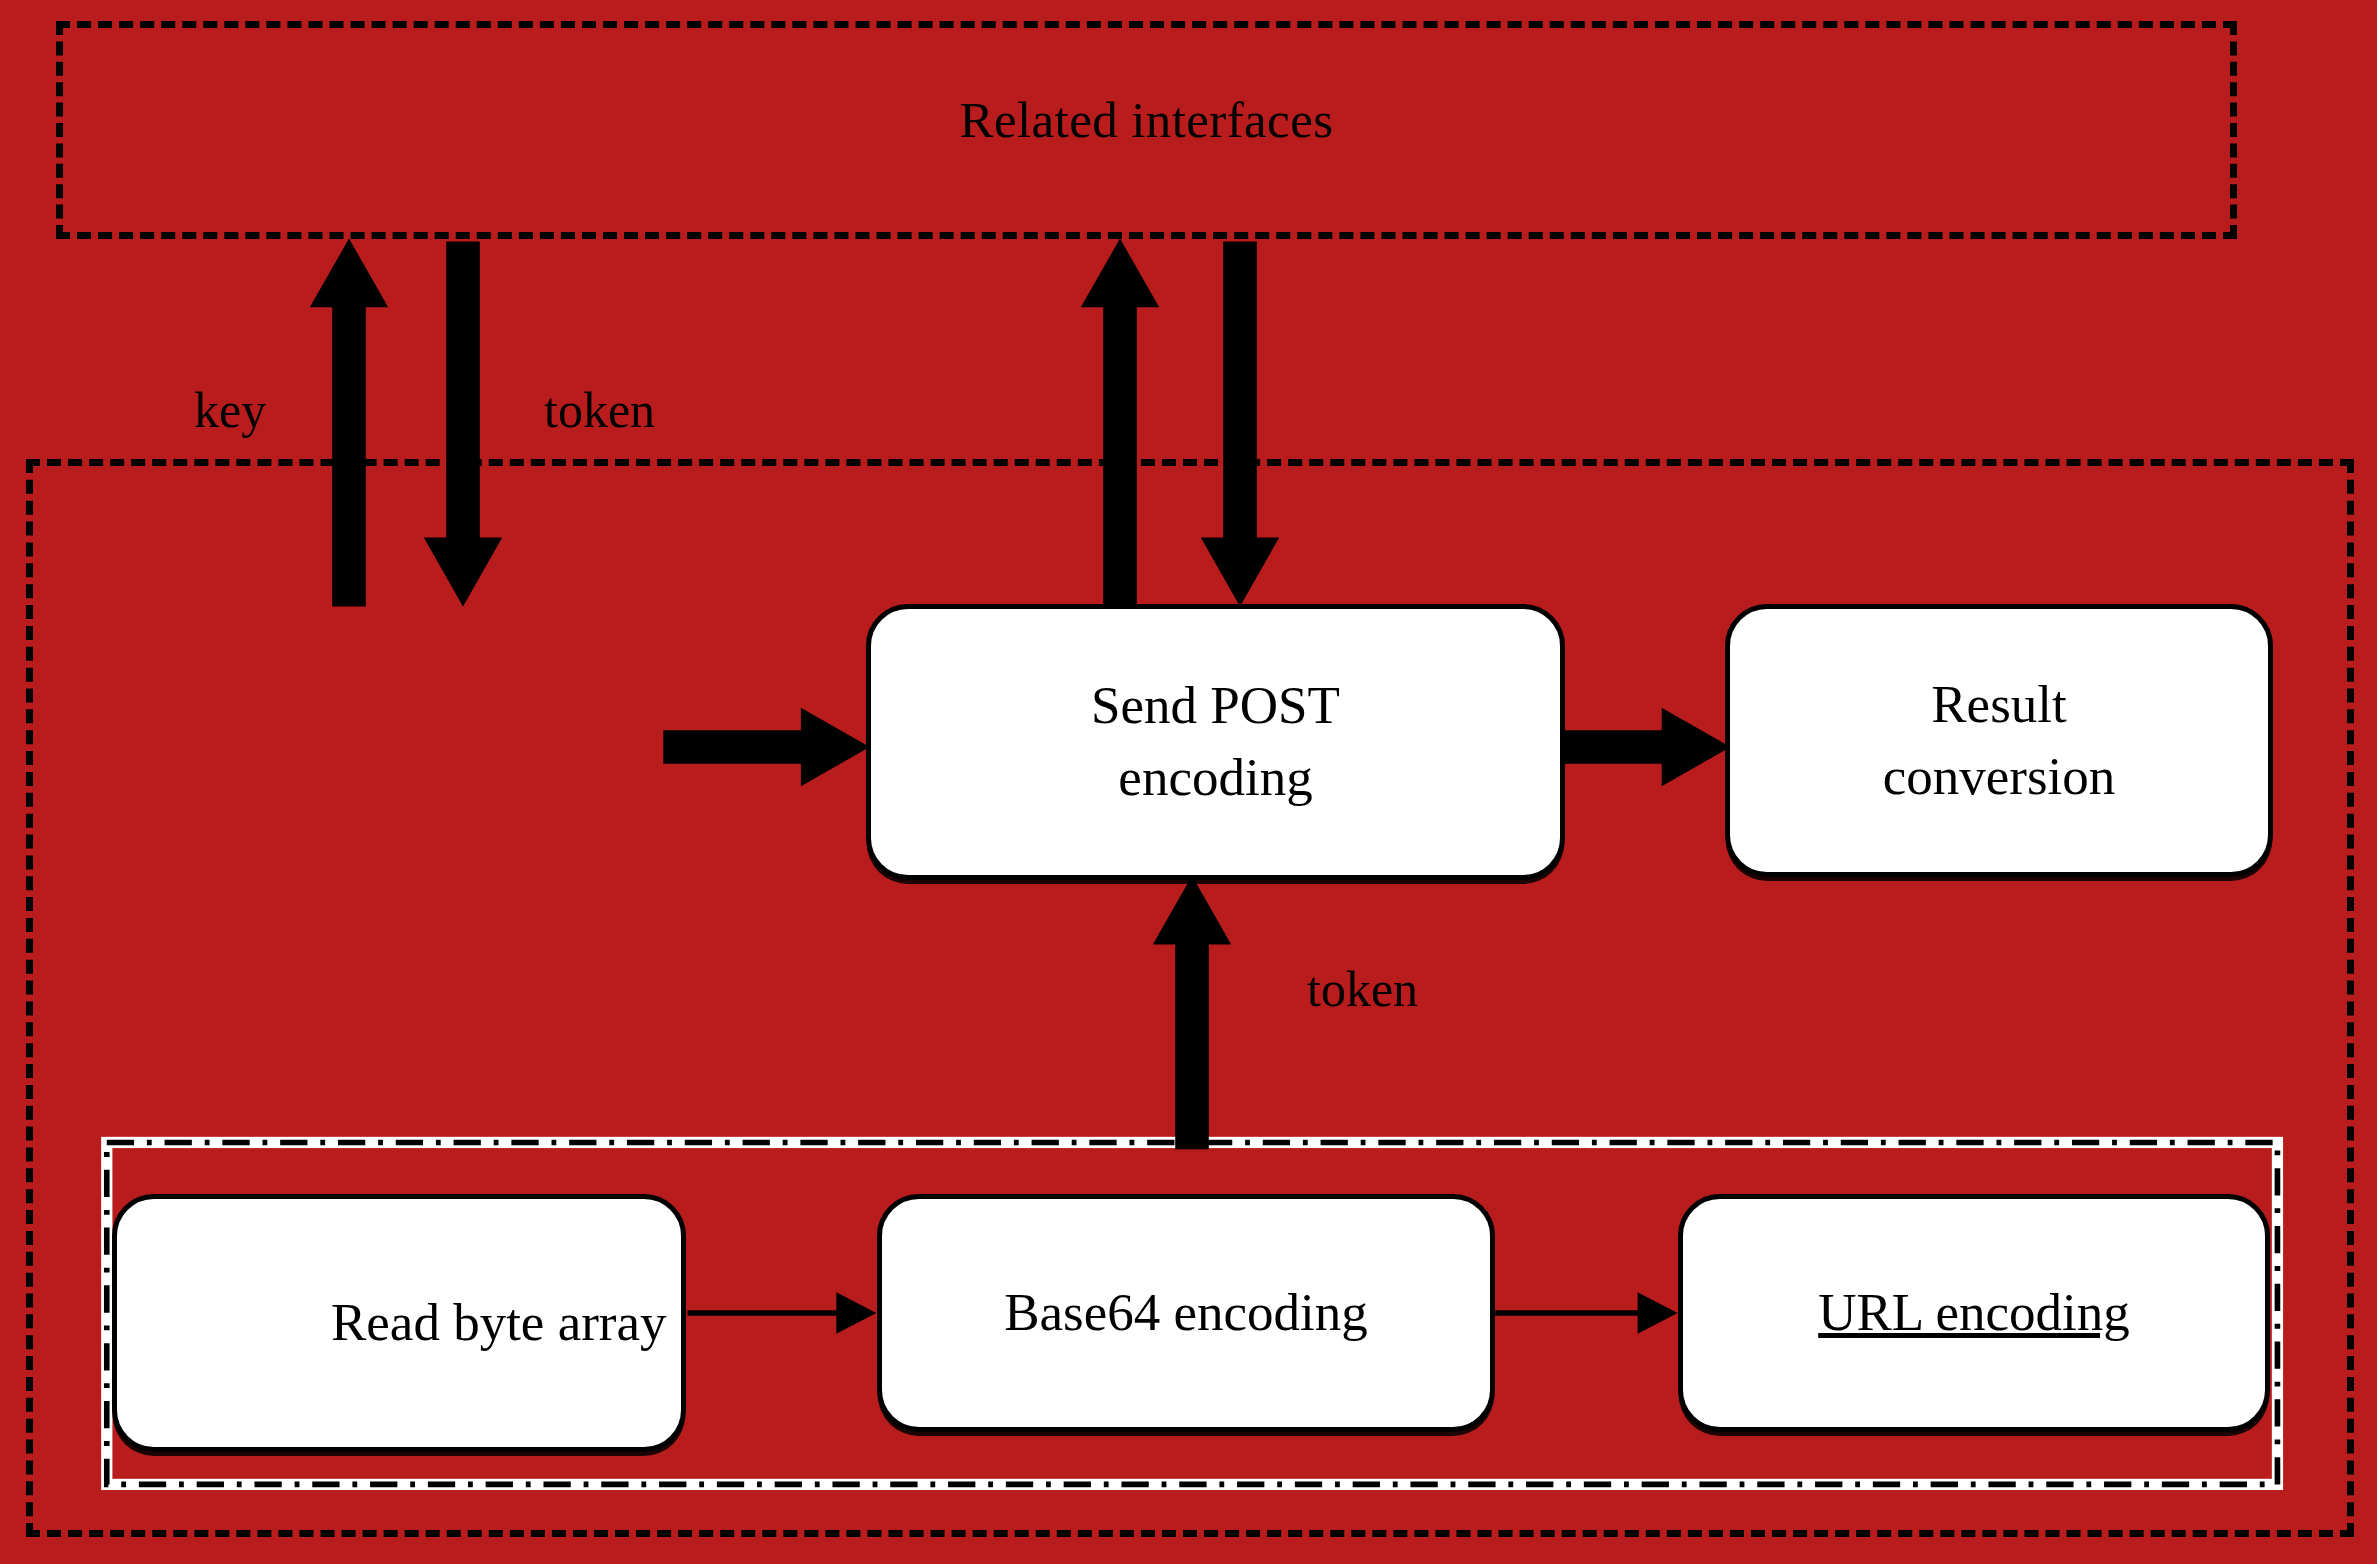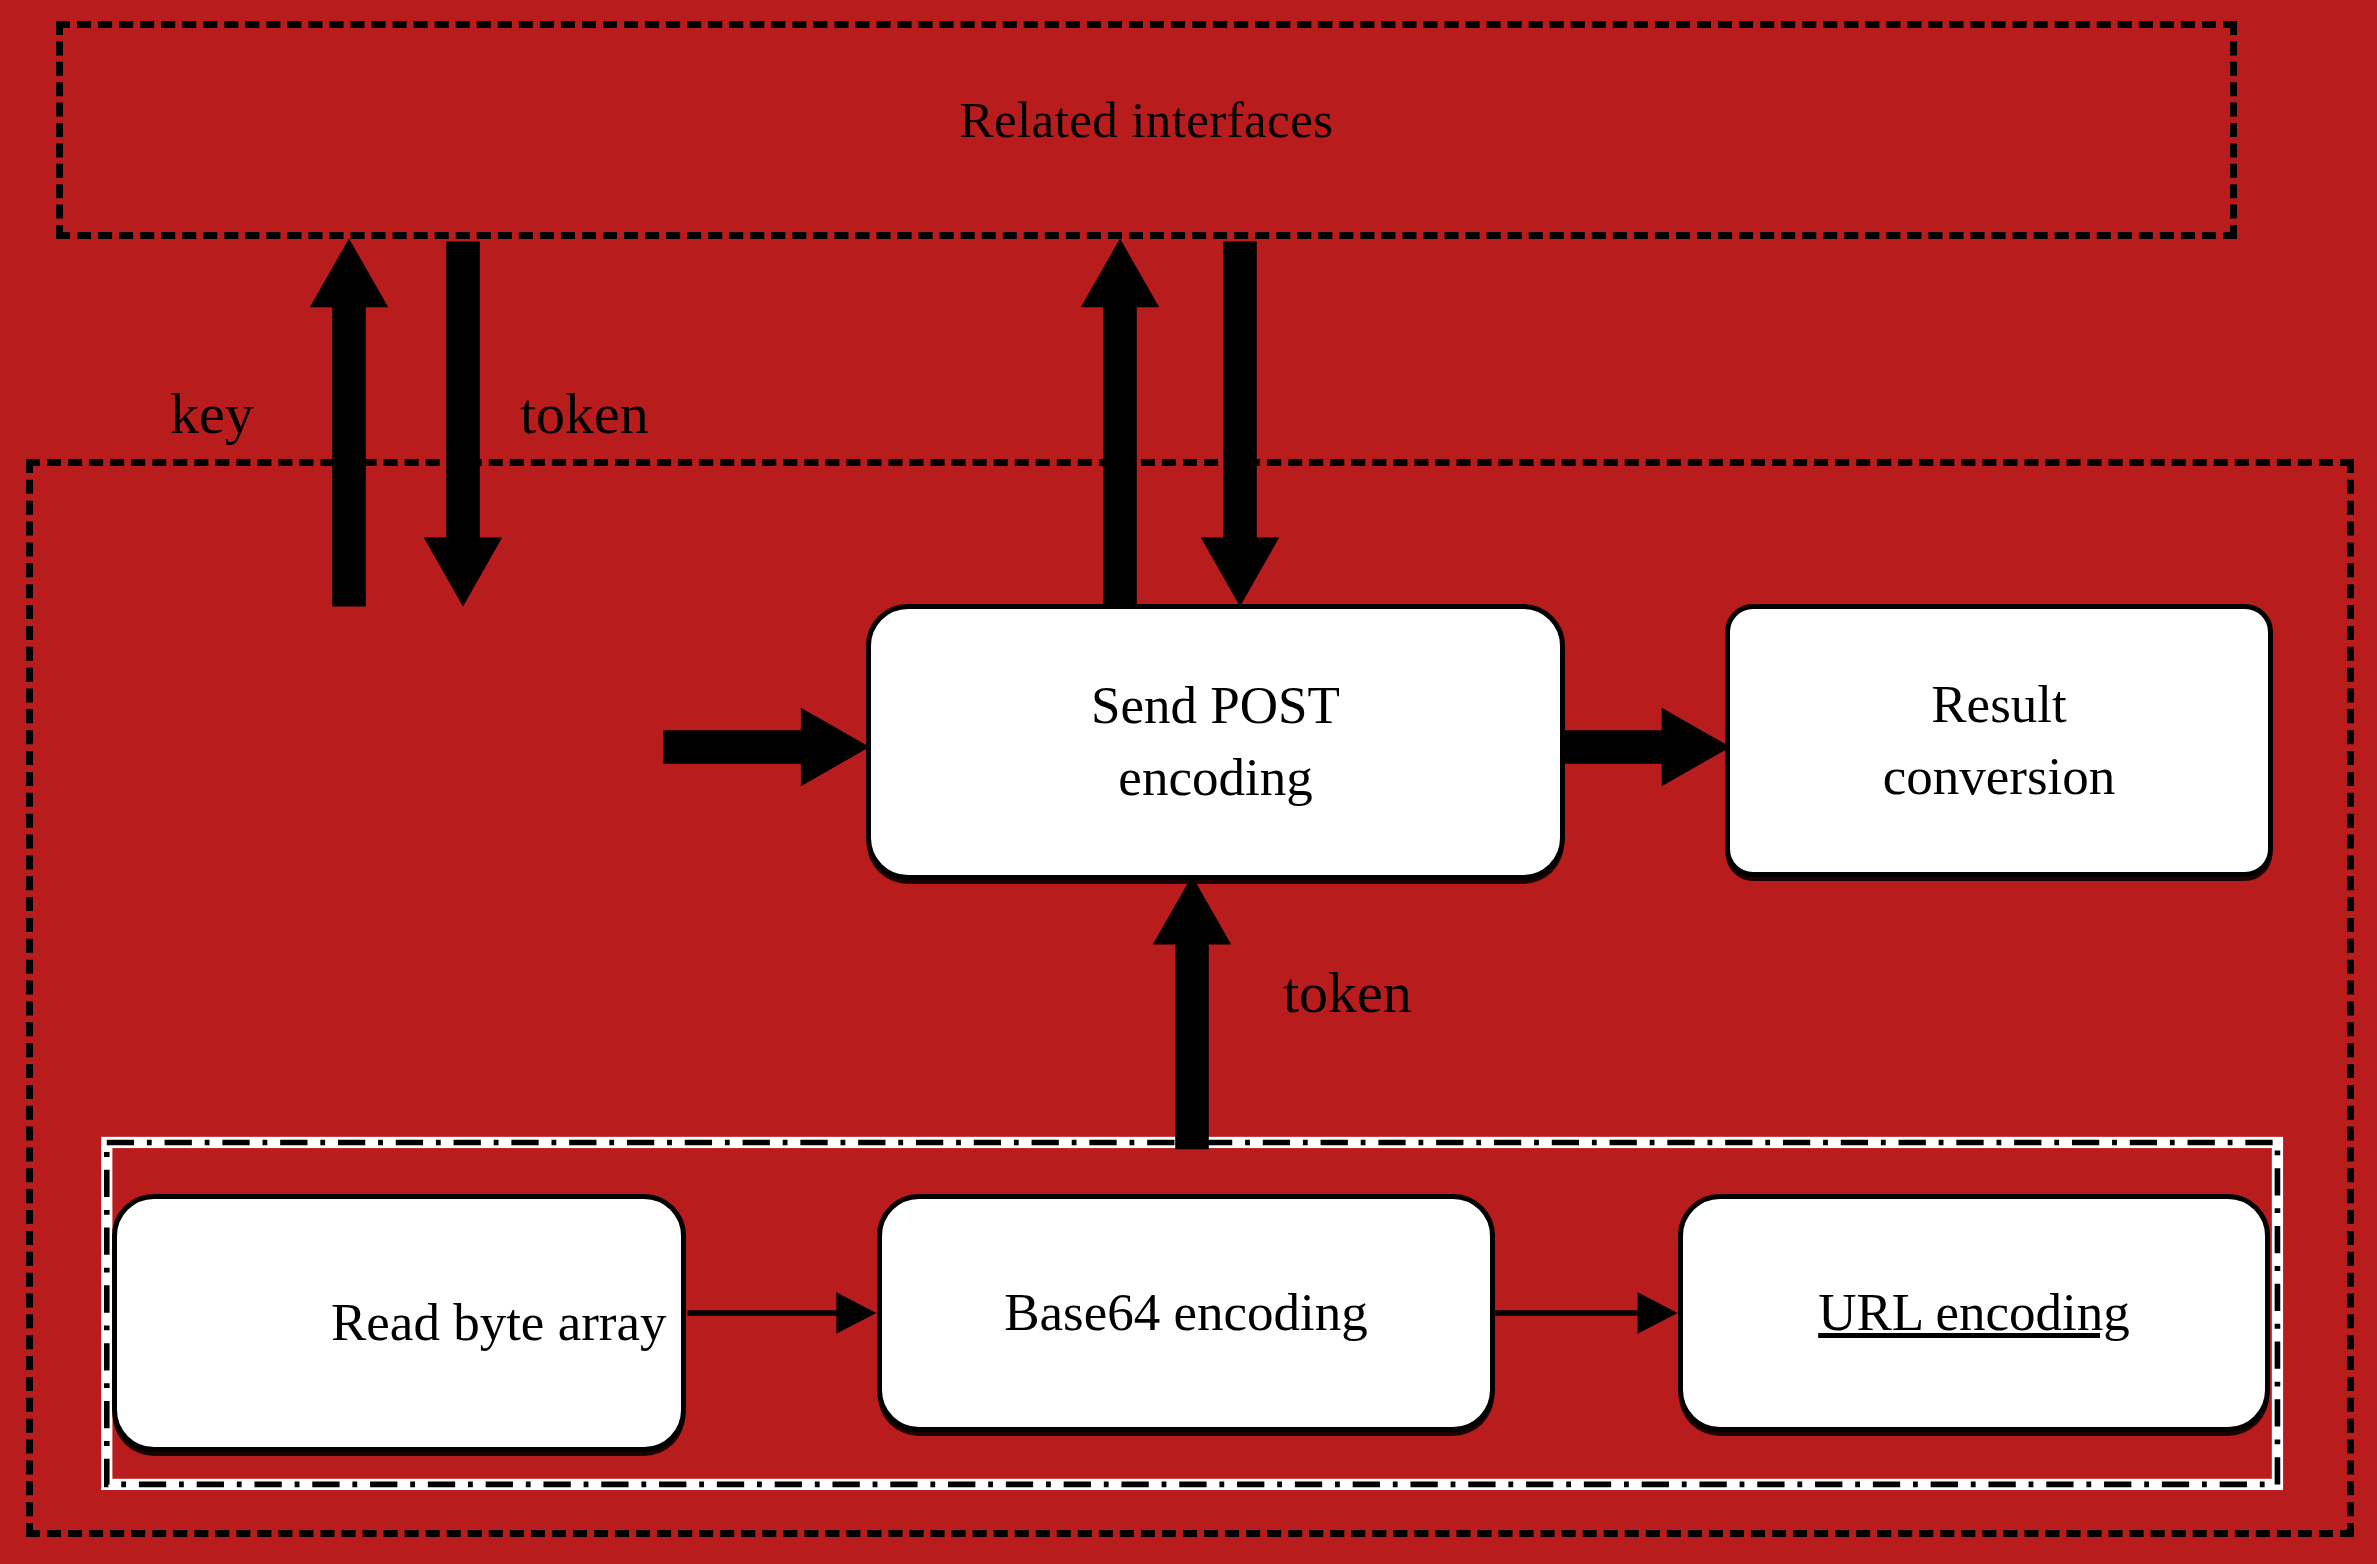--- a/index.html
+++ b/index.html
@@ -62,23 +62,24 @@
 
   
   .arrow {
     position: absolute;
   }
   .arrow svg { display: block; overflow: visible; }
 
   
   .edge-label {
     position: absolute;
-    font-size: 58px;
+    font-size: 50px;
     line-height: 1;
     white-space: nowrap;
+    margin-left: 24px;
   }
 </style>
 </head>
 <body>
 
 <div id="canvas">
 
   <div class="group dashed" style="left:56px; top:21px; width:2181px; height:218px;">
     <div class="group-label" style="top:64px;">Related interfaces</div>
   </div>
@@ -92,21 +93,21 @@
     <rect x="133" y="1423" width="2704" height="426" fill="none" stroke="#ffffff" stroke-width="14"></rect>
     <rect x="133" y="1423" width="2704" height="426" fill="none" stroke="#000000" stroke-width="7" stroke-dasharray="34 16 6 16"></rect>
   </svg>
 
 
   <div class="node" style="left:866px; top:604px; width:699px; height:276px; flex-direction:column;">
     <span>Send POST</span>
     <span>encoding</span>
   </div>
 
-  <div class="node" style="left:1725px; top:604px; width:548px; height:273px; flex-direction:column;border-radius:28px;">
+  <div class="node" style="left:1725px; top:604px; width:548px; height:273px; flex-direction:column;">
     <span>Result</span>
     <span>conversion</span>
   </div>
 
   <div class="node" style="left:112px; top:1194px; width:574px; height:258px;justify-content:flex-end;">
     <span>Read byte array</span>
   </div>
 
   <div class="node" style="left:877px; top:1194px; width:618px; height:238px;">
     <span>Base64 encoding</span>

